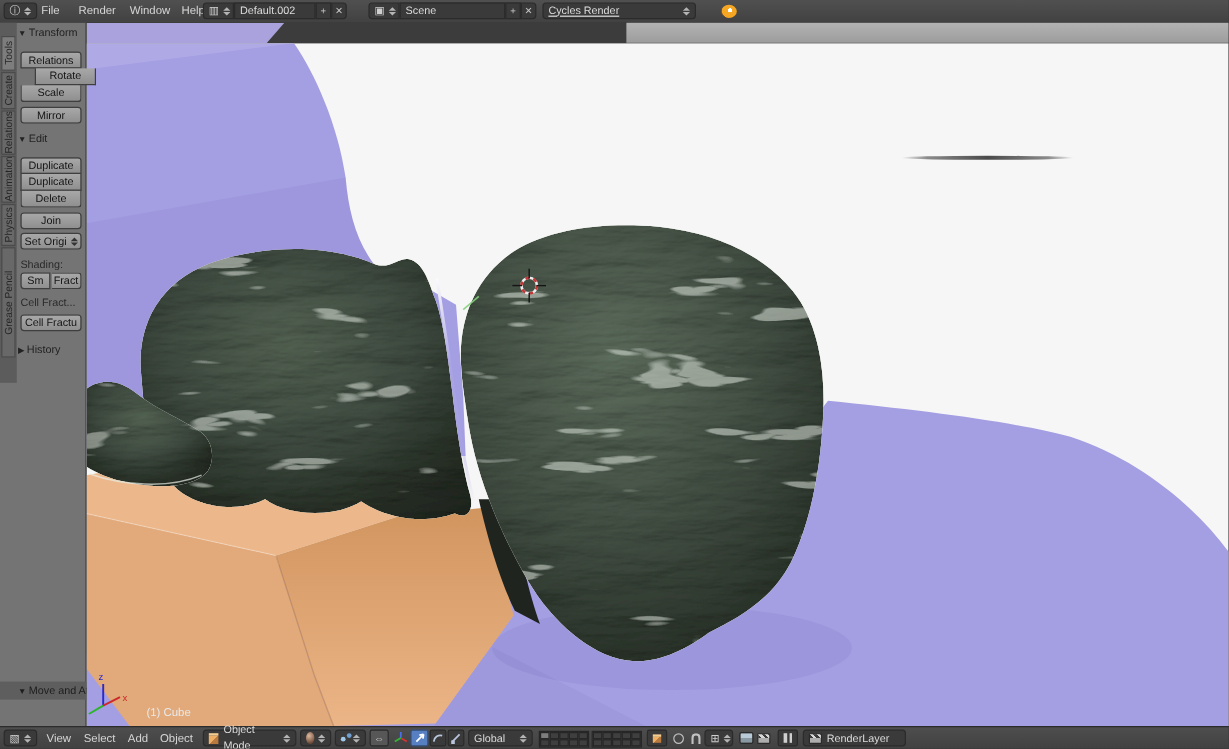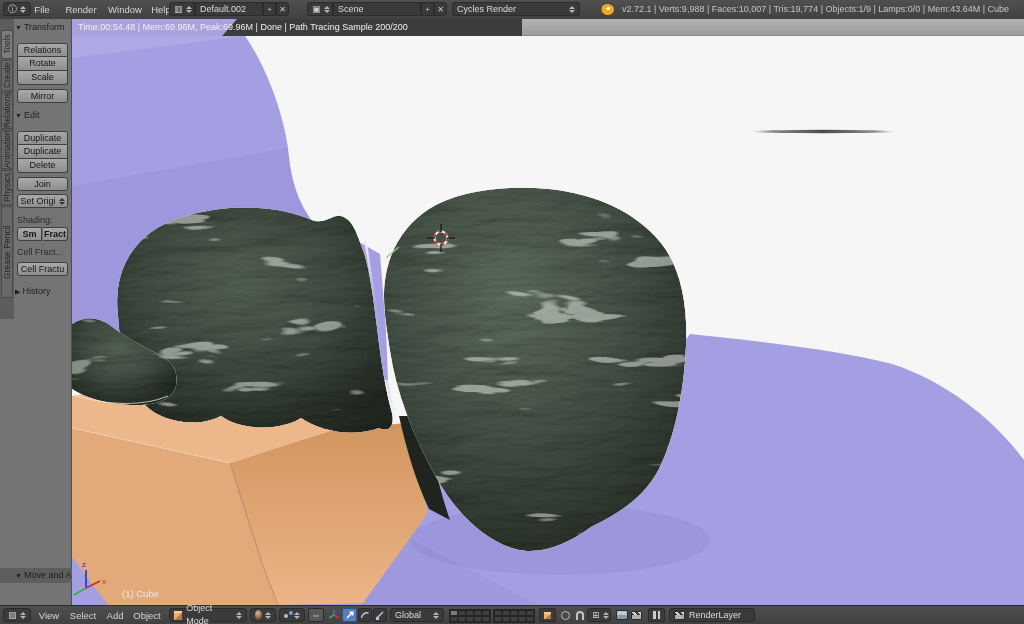--- a/index.html
+++ b/index.html
@@ -52,21 +52,21 @@
   .panel-hdr{position:absolute;left:15px;width:56px;color:#222;font-size:9px;white-space:nowrap;
     overflow:hidden;}
   .panel-hdr .tri{font-size:7px;margin-right:2px;}
   .shelf-btn{position:absolute;left:17px;width:51px;height:14px;box-sizing:border-box;
     background:linear-gradient(#a8a8a8,#8f8f8f);border:1px solid #3f3f3f;border-radius:3px;
     color:#141414;font-size:9px;line-height:12px;text-align:center;overflow:hidden;white-space:nowrap;}
   .shelf-btn.joined-top{border-radius:3px 3px 0 0;}
   .shelf-btn.joined-mid{border-radius:0;border-top:none;}
   .shelf-btn.joined-bot{border-radius:0 0 3px 3px;border-top:none;}
   .shelf-label{position:absolute;left:17px;width:52px;color:#2a2a2a;font-size:9px;white-space:nowrap;overflow:hidden;}
-  .half{width:25px !important;font-weight:bold;}
+  .half{width:25px !important;}
   #op-panel{position:absolute;left:0;top:549px;width:72px;height:15px;background:#5e5e5e;
     color:#1d1d1d;font-size:9px;line-height:15px;padding-left:15px;box-sizing:border-box;
     white-space:nowrap;overflow:hidden;}
   
   #bottom-bar{position:absolute;left:0;top:605px;width:1024px;height:19px;
     background:linear-gradient(#4e4e4e,#414141);border-top:1px solid #2c2c2c;box-sizing:border-box;}
   .bb{position:absolute;top:2px;height:14px;}
   .bmenu{top:0;height:19px;line-height:19px;}
   .mini-cube{width:9px;height:9px;background:linear-gradient(135deg,#efb066 50%,#b87a3e 50%);
     border-top:2px solid #f7cc90;box-sizing:border-box;margin-right:4px;}
@@ -132,35 +132,33 @@
         <span class="ud">
             <i class="up"></i>
             <i class="dn"></i>
           </span>
       </div>
       <div class="field" style="width:88px;">Scene</div>
       <div class="field tinybtn">+</div>
       <div class="field tinybtn rounded-r">✕</div>
     </div>
 
-    <div class="field rounded abs" style="left:452px;top:2px;width:128px;">
+    <div class="field rounded abs" style="left:452px;top:2px;width:128px;text-decoration:underline;">
       <span>Cycles Render</span>
       <span class="ud">
           <i class="up"></i>
           <i class="dn"></i>
         </span>
     </div>
 
     <div id="blender-logo"></div>
-    <div id="hdr-stats">v2.72.1 | Verts:9,988 | Faces:10,007 | Tris:19,774 | Objects:1/9 | Lamps:0/0 | Mem:43.64M | Cube</div>
   </div>
 
   <div id="rs-dark">
     <div id="rs-progress"></div>
-    <div id="rs-text">Time:00:54.48 | Mem:69.96M, Peak:69.96M | Done | Path Tracing Sample 200/200</div>
   </div>
   <div id="rs-gray"></div>
   <div id="region-expand">+</div>
 
   <svg xmlns="http://www.w3.org/2000/svg" class="abs" style="left:72px;top:36px;" width="952" height="569" viewBox="72 36 952 569">
     <defs>
       <radialGradient id="rg1" cx="0.45" cy="0.35" r="0.8">
         <stop offset="0" stop-color="#5d6a5e"></stop>
           <stop offset="0.45" stop-color="#48524b"></stop>
         <stop offset="0.8" stop-color="#2c332c"></stop>
@@ -269,21 +267,21 @@
     <div class="vtab" style="top:41px;height:31px;">Create</div>
     <div class="vtab" style="top:73px;height:37px;">Relations</div>
     <div class="vtab" style="top:111px;height:39px;">Animation</div>
     <div class="vtab" style="top:151px;height:35px;">Physics</div>
     <div class="vtab" style="top:187px;height:92px;">Grease Pencil</div>
 
     <div class="panel-hdr" style="top:3px;">
       <span class="tri">▼</span><span>Transform</span>
     </div>
     <div class="shelf-btn joined-top" style="top:24px;">Relations</div>
-    <div class="shelf-btn joined-mid" style="top:38px;">Rotate</div>
+    <div class="shelf-btn joined-mid" style="top:38px;margin-left:12px;">Rotate</div>
     <div class="shelf-btn joined-bot" style="top:52px;">Scale</div>
     <div class="shelf-btn" style="top:70px;">Mirror</div>
 
     <div class="panel-hdr" style="top:91px;">
       <span class="tri">▼</span><span>Edit</span>
     </div>
     <div class="shelf-btn joined-top" style="top:112px;">Duplicate</div>
     <div class="shelf-btn joined-mid" style="top:126px;">Duplicate</div>
     <div class="shelf-btn joined-bot" style="top:140px;">Delete</div>
     <div class="shelf-btn" style="top:158px;">Join</div>

